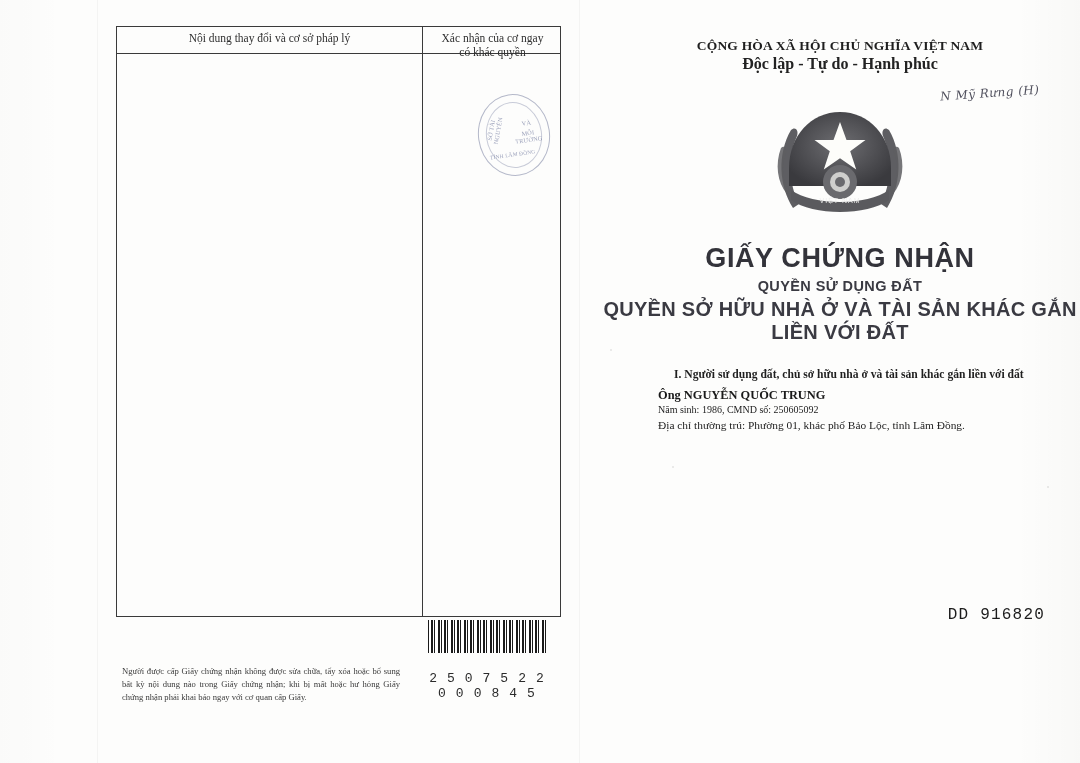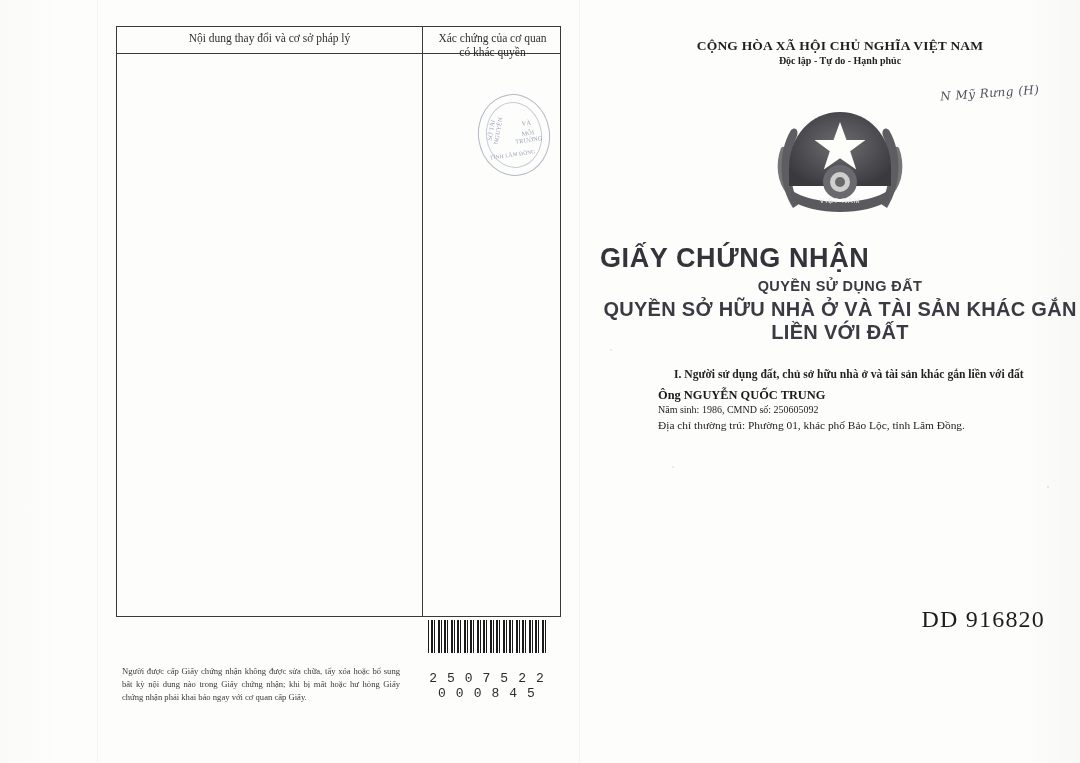--- a/index.html
+++ b/index.html
@@ -141,21 +141,21 @@
     font-size: 13.5px;
     font-weight: bold;
     letter-spacing: .2px;
     color: #1f1f1f;
   }
   .nat-line2 {
     position: absolute;
     left: 0; right: 0;
     top: 55px;
     text-align: center;
-    font-size: 10px;
+    font-size: 16px;
     font-weight: bold;
     color: #222;
   }
 
   
   .handwriting {
     position: absolute;
     left: 340px;
     top: 86px;
     font-family: "DejaVu Serif", serif;
@@ -174,21 +174,21 @@
     top: 90px;
     transform: translateX(-50%);
     width: 150px;
     height: 140px;
   }
 
   .title-main {
     position: absolute;
     left: 0; right: 0;
     top: 243px;
-    text-align: left;
+    text-align: center;
     font-family: "Liberation Sans", sans-serif;
     font-size: 27px;
     font-weight: bold;
     letter-spacing: .6px;
     color: #33333a;
   }
   .title-sub1 {
     position: absolute;
     left: 0; right: 0;
     top: 278px;
@@ -239,22 +239,22 @@
     position: absolute;
     left: 58px;
     top: 419px;
     font-size: 11.4px;
     color: #222;
   }
   .serial {
     position: absolute;
     right: 35px;
     top: 606px;
-    font-family: Liberation Serif, serif;
-    font-size: 24px;
+    font-family: Liberation Mono, monospace;
+    font-size: 16px;
     letter-spacing: 1.2px;
     color: #1c1c1c;
   }
 
   
   .scan-speck {
     position: absolute;
     background: rgba(0,0,0,0.10);
     border-radius: 50%;
   }
@@ -274,21 +274,21 @@
   <div class="fold-line" style="left:579px;"></div>
   <div class="scan-speck" style="left:672px; top:466px; width:2px; height:2px;"></div>
   <div class="scan-speck" style="left:1047px; top:486px; width:2px; height:2px;"></div>
   <div class="scan-speck" style="left:610px; top:349px; width:2px; height:2px;"></div>
 
   <div class="left-table">
     <div class="head-divider"></div>
     <div class="col-divider"></div>
     <div class="th th-left">Nội dung thay đổi và cơ sở pháp lý</div>
     <div class="th th-right">
-      <div>Xác chứng của cơ quan</div>
+      <div>Xác nhận của cơ ngay</div>
       <div>có khác quyền</div>
     </div>
   </div>
 
   <div class="seal">
     <div class="seal-inner"></div>
     <div class="s1">SỞ TÀI NGUYÊN</div>
     <div class="s3">VÀ</div>
     <div class="s4">MÔI TRƯỜNG</div>
     <div class="s5">TỈNH LÂM ĐỒNG</div>

